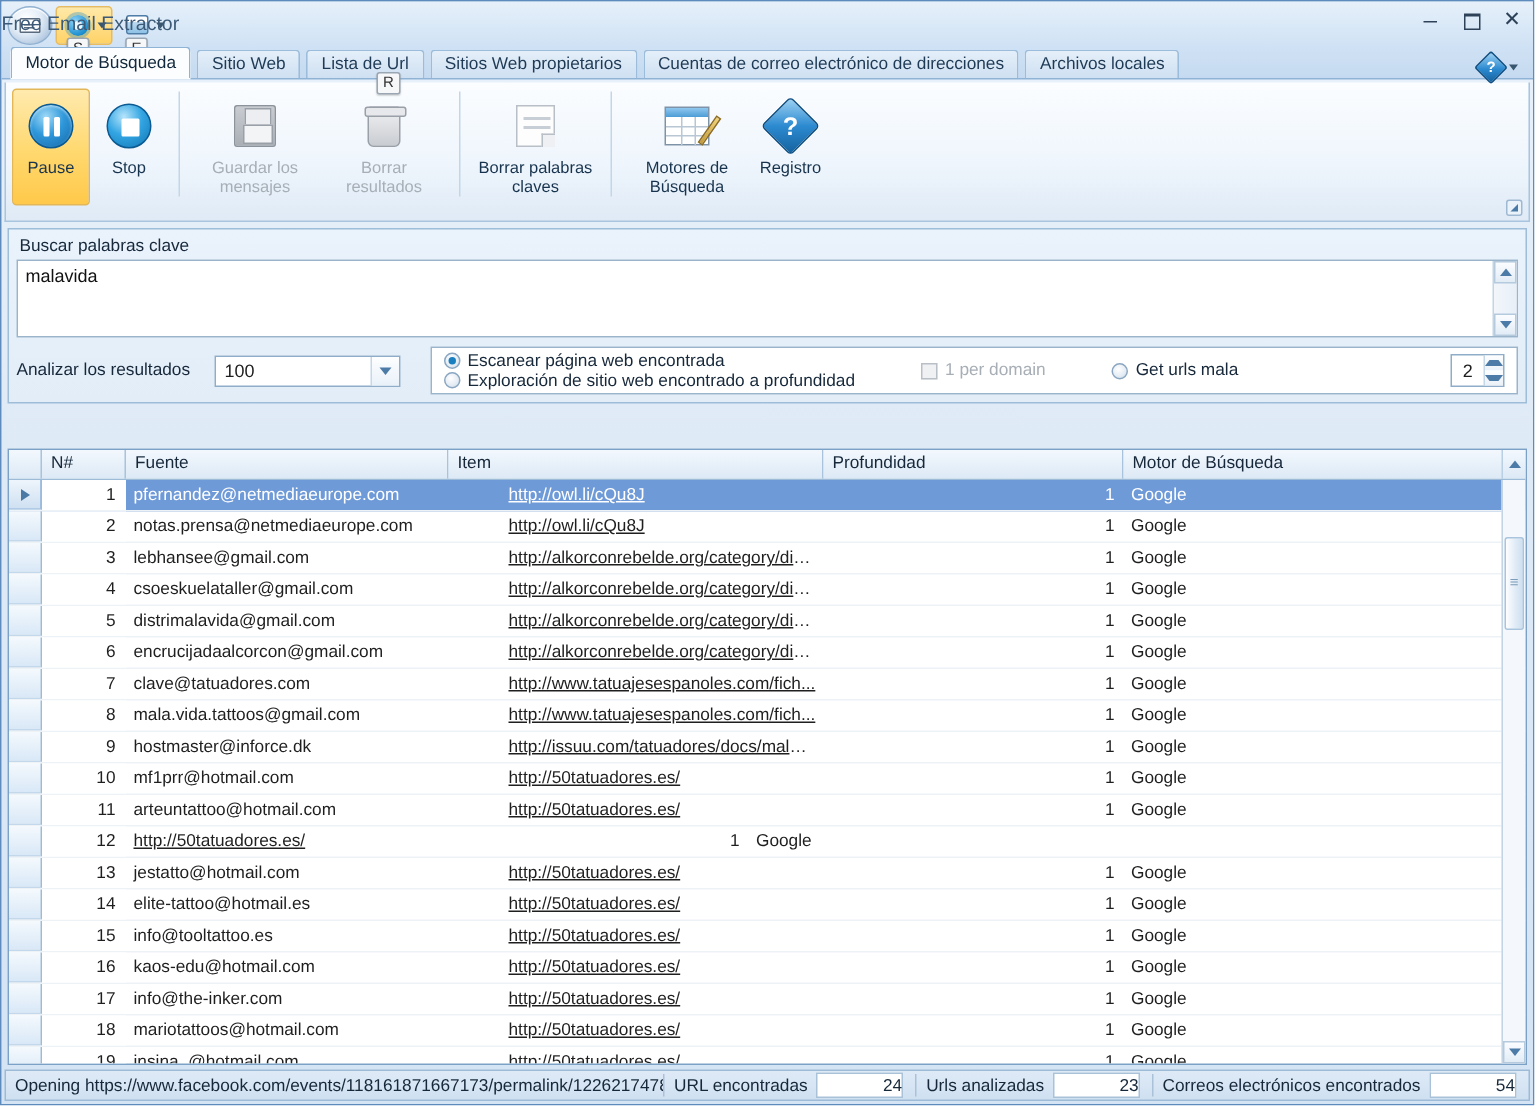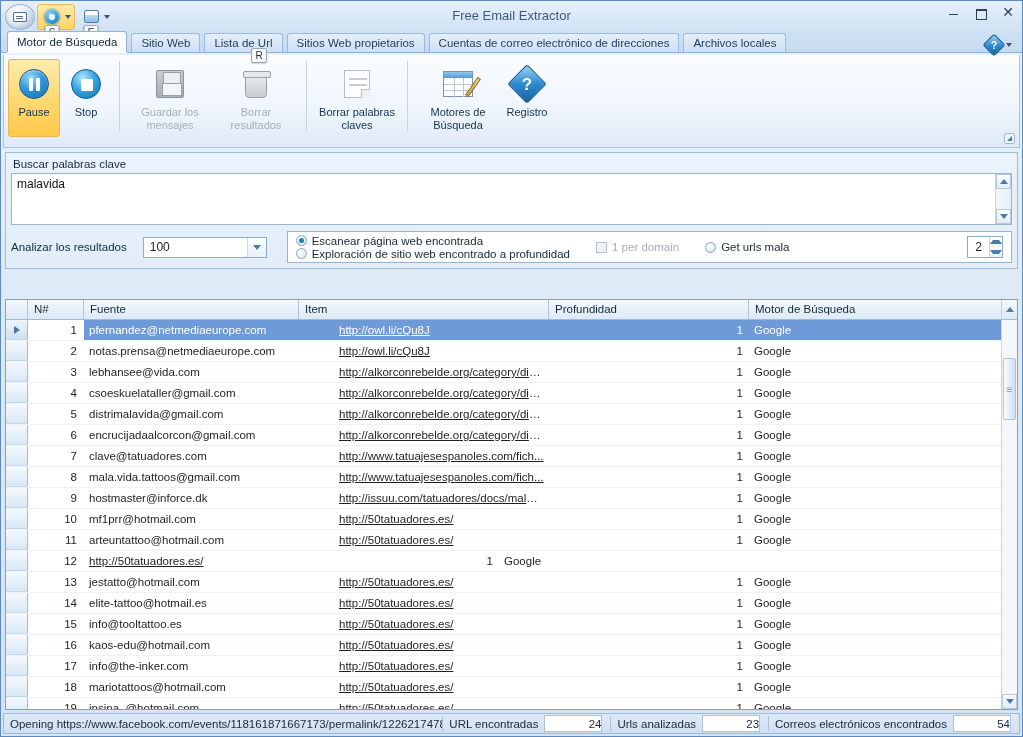--- a/index.html
+++ b/index.html
@@ -73,21 +73,21 @@
   .key-badge {
     position:absolute; left: 50%; transform: translateX(-50%);
     bottom: -12px;
     min-width: 15px; height: 15px; line-height: 13px; text-align:center;
     background: #f6f7f9; border: 1px solid #9aa6b2; border-radius: 2px;
     font-size: 10px; color: #333; padding: 0 2px;
     box-shadow: 0 1px 1px rgba(0,0,0,.15);
   }
   .apptitle {
     position: absolute; left: 0; right: 0; top: 7px;
-    text-align: center; font-size: 13px; color: #3c5a78;
+    text-align: left; font-size: 13px; color: #3c5a78;
     pointer-events: none;
   }
   .wincontrols {
     position: absolute; right: 6px; top: 4px;
     display: flex; gap: 11px; align-items: center;
   }
   .wc { width: 16px; height: 16px; position: relative; }
   .wc-min:after { content:""; position:absolute; left:3px; top:9px; width:9px; height:1px; background:#2d4258; }
   .wc-max:after { content:""; position:absolute; left:3px; top:4px; width:9px; height:8px; border:1px solid #2d4258; border-top-width:2px;}
   .wc-close { font-size: 14px; color:#2d4258; line-height: 15px; text-align:center; }
@@ -319,21 +319,21 @@
     display:flex; align-items:center;
   }
   .spin .sv { flex:1; text-align:center; font-size:12px; }
   .spin .btns {
     width: 13px; height: 100%; display:flex; flex-direction:column;
     border-left: 1px solid #c6d8e7;
   }
   .spin .btns div { flex:1; display:flex; align-items:center; justify-content:center; background:linear-gradient(180deg,#fdfeff,#eaf1f8);}
   .tri-up-s { width:0;height:0;border-left:3px solid transparent;border-right:3px solid transparent;border-bottom:4px solid #4d7ba7;}
   .tri-dn-s { width:0;height:0;border-left:3px solid transparent;border-right:3px solid transparent;border-top:4px solid #4d7ba7;}
-  .lbl-wrap-2 { display:flex; flex-direction:column; justify-content:center; margin-left: 26px; align-items: flex-end;}
+  .lbl-wrap-2 { display:flex; flex-direction:column; justify-content:center; margin-left: 44px; align-items: flex-end;}
 
   
   .gridwrap {
     position: absolute; left: 4px; right: 4px; top: 298px; bottom: 26px;
     border: 1px solid #7ba2c6; background: #fff;
     display: flex; flex-direction: column; overflow: hidden;
   }
   .ghead {
     display: flex; height: 20px; flex: none;
     background: linear-gradient(180deg,#eaf3fb 0%, #d9e7f5 100%);
@@ -636,21 +636,21 @@
             <div class="rowhdr"></div>
             <div class="gc numcell">2</div>
             <div class="gc itemcell">notas.prensa@netmediaeurope.com</div>
             <div class="gc srccell">http://owl.li/cQu8J</div>
             <div class="gc depthcell">1</div>
             <div class="gc engcell">Google</div>
           </div>
           <div class="grow">
             <div class="rowhdr"></div>
             <div class="gc numcell">3</div>
-            <div class="gc itemcell">lebhansee@vida.com</div>
+            <div class="gc itemcell">lebhansee@gmail.com</div>
             <div class="gc srccell">http://alkorconrebelde.org/category/dis...</div>
             <div class="gc depthcell">1</div>
             <div class="gc engcell">Google</div>
           </div>
           <div class="grow">
             <div class="rowhdr"></div>
             <div class="gc numcell">4</div>
             <div class="gc itemcell">csoeskuelataller@gmail.com</div>
             <div class="gc srccell">http://alkorconrebelde.org/category/dis...</div>
             <div class="gc depthcell">1</div>

